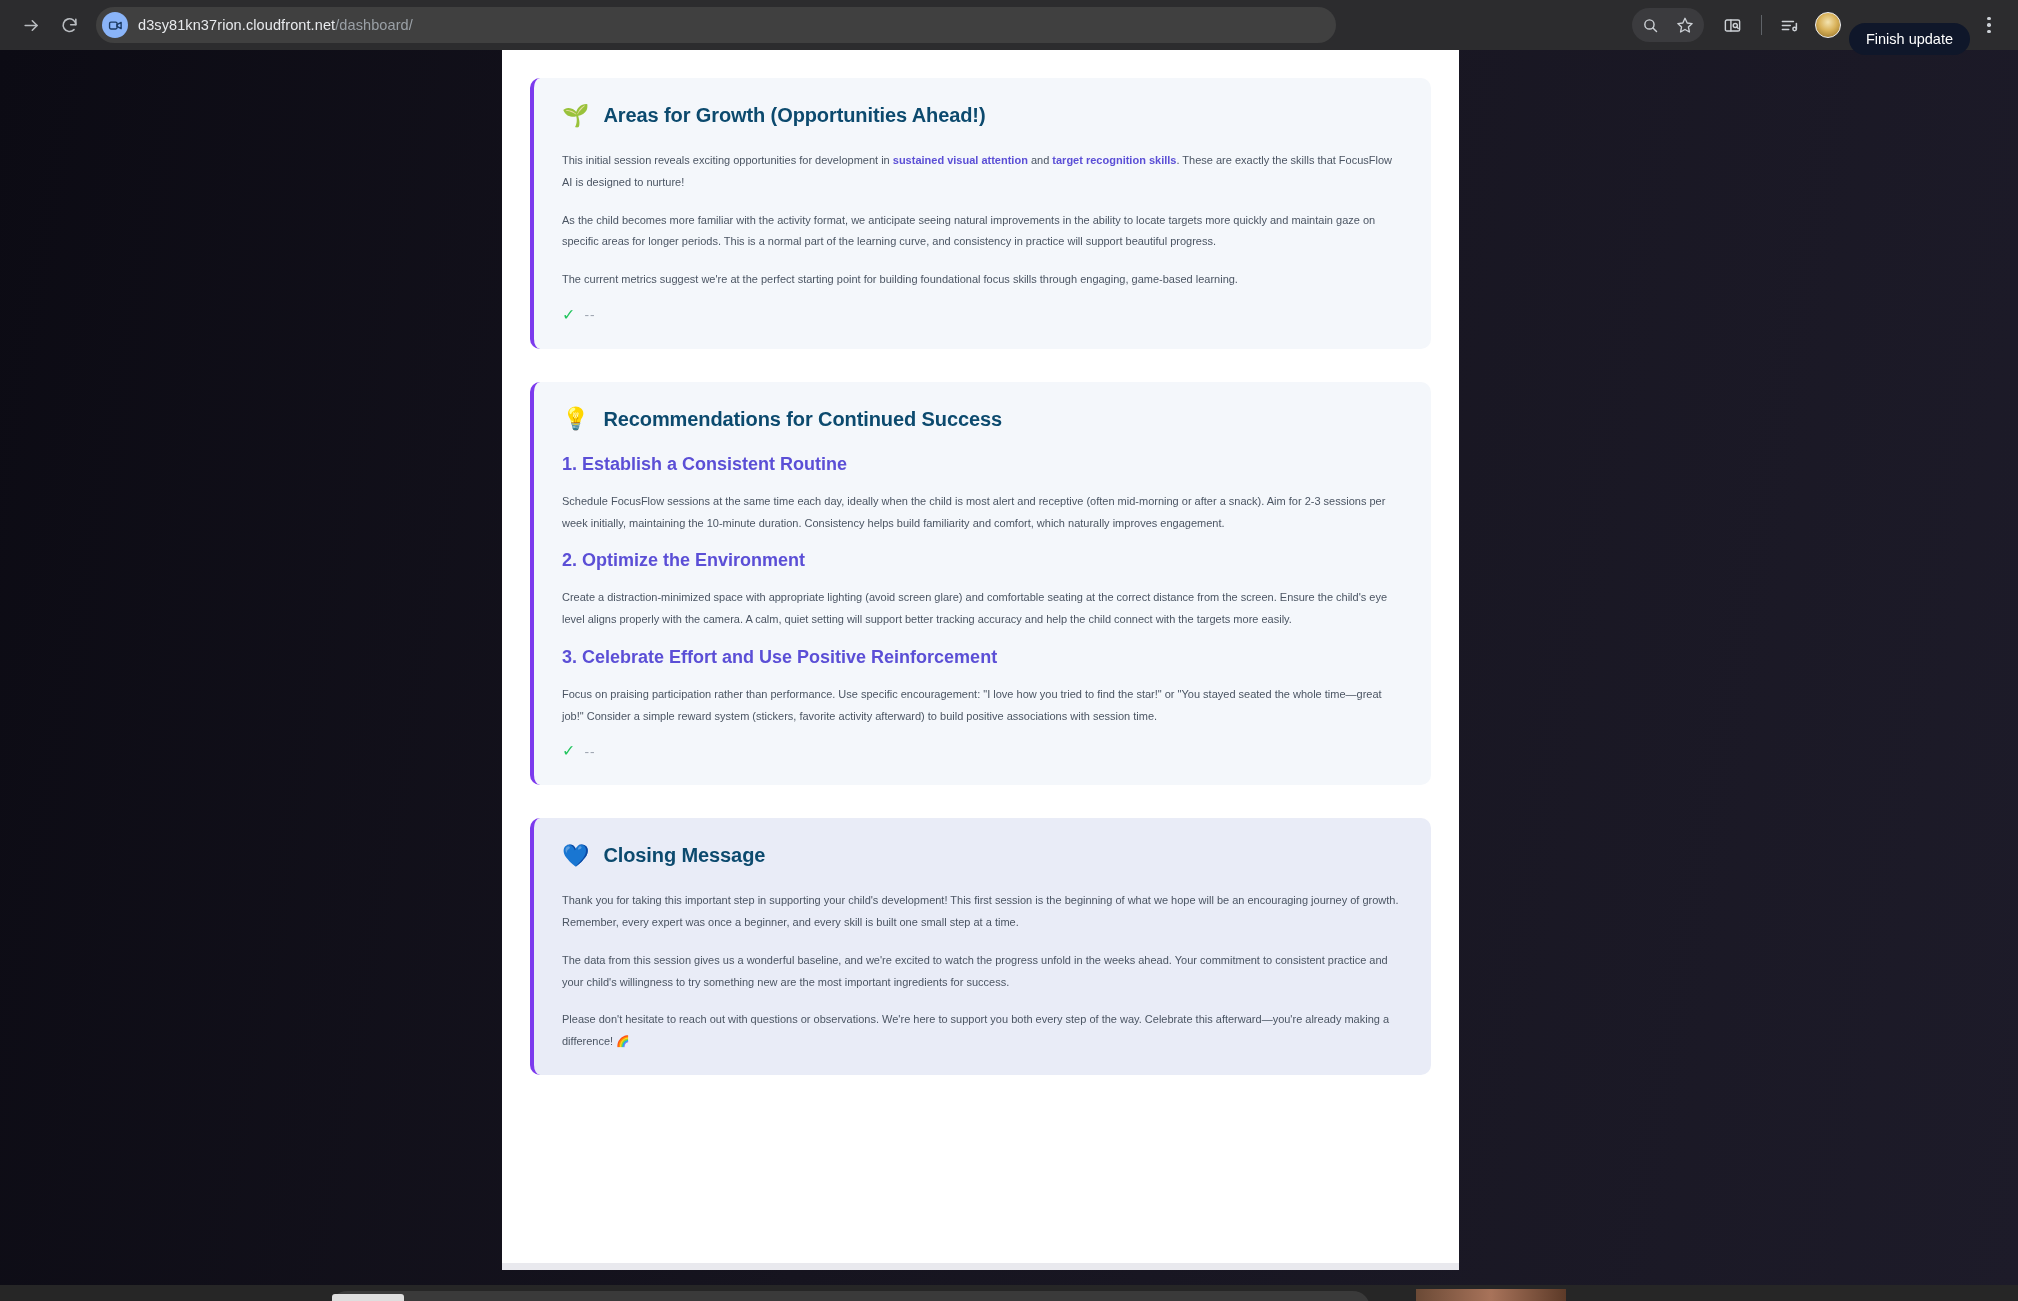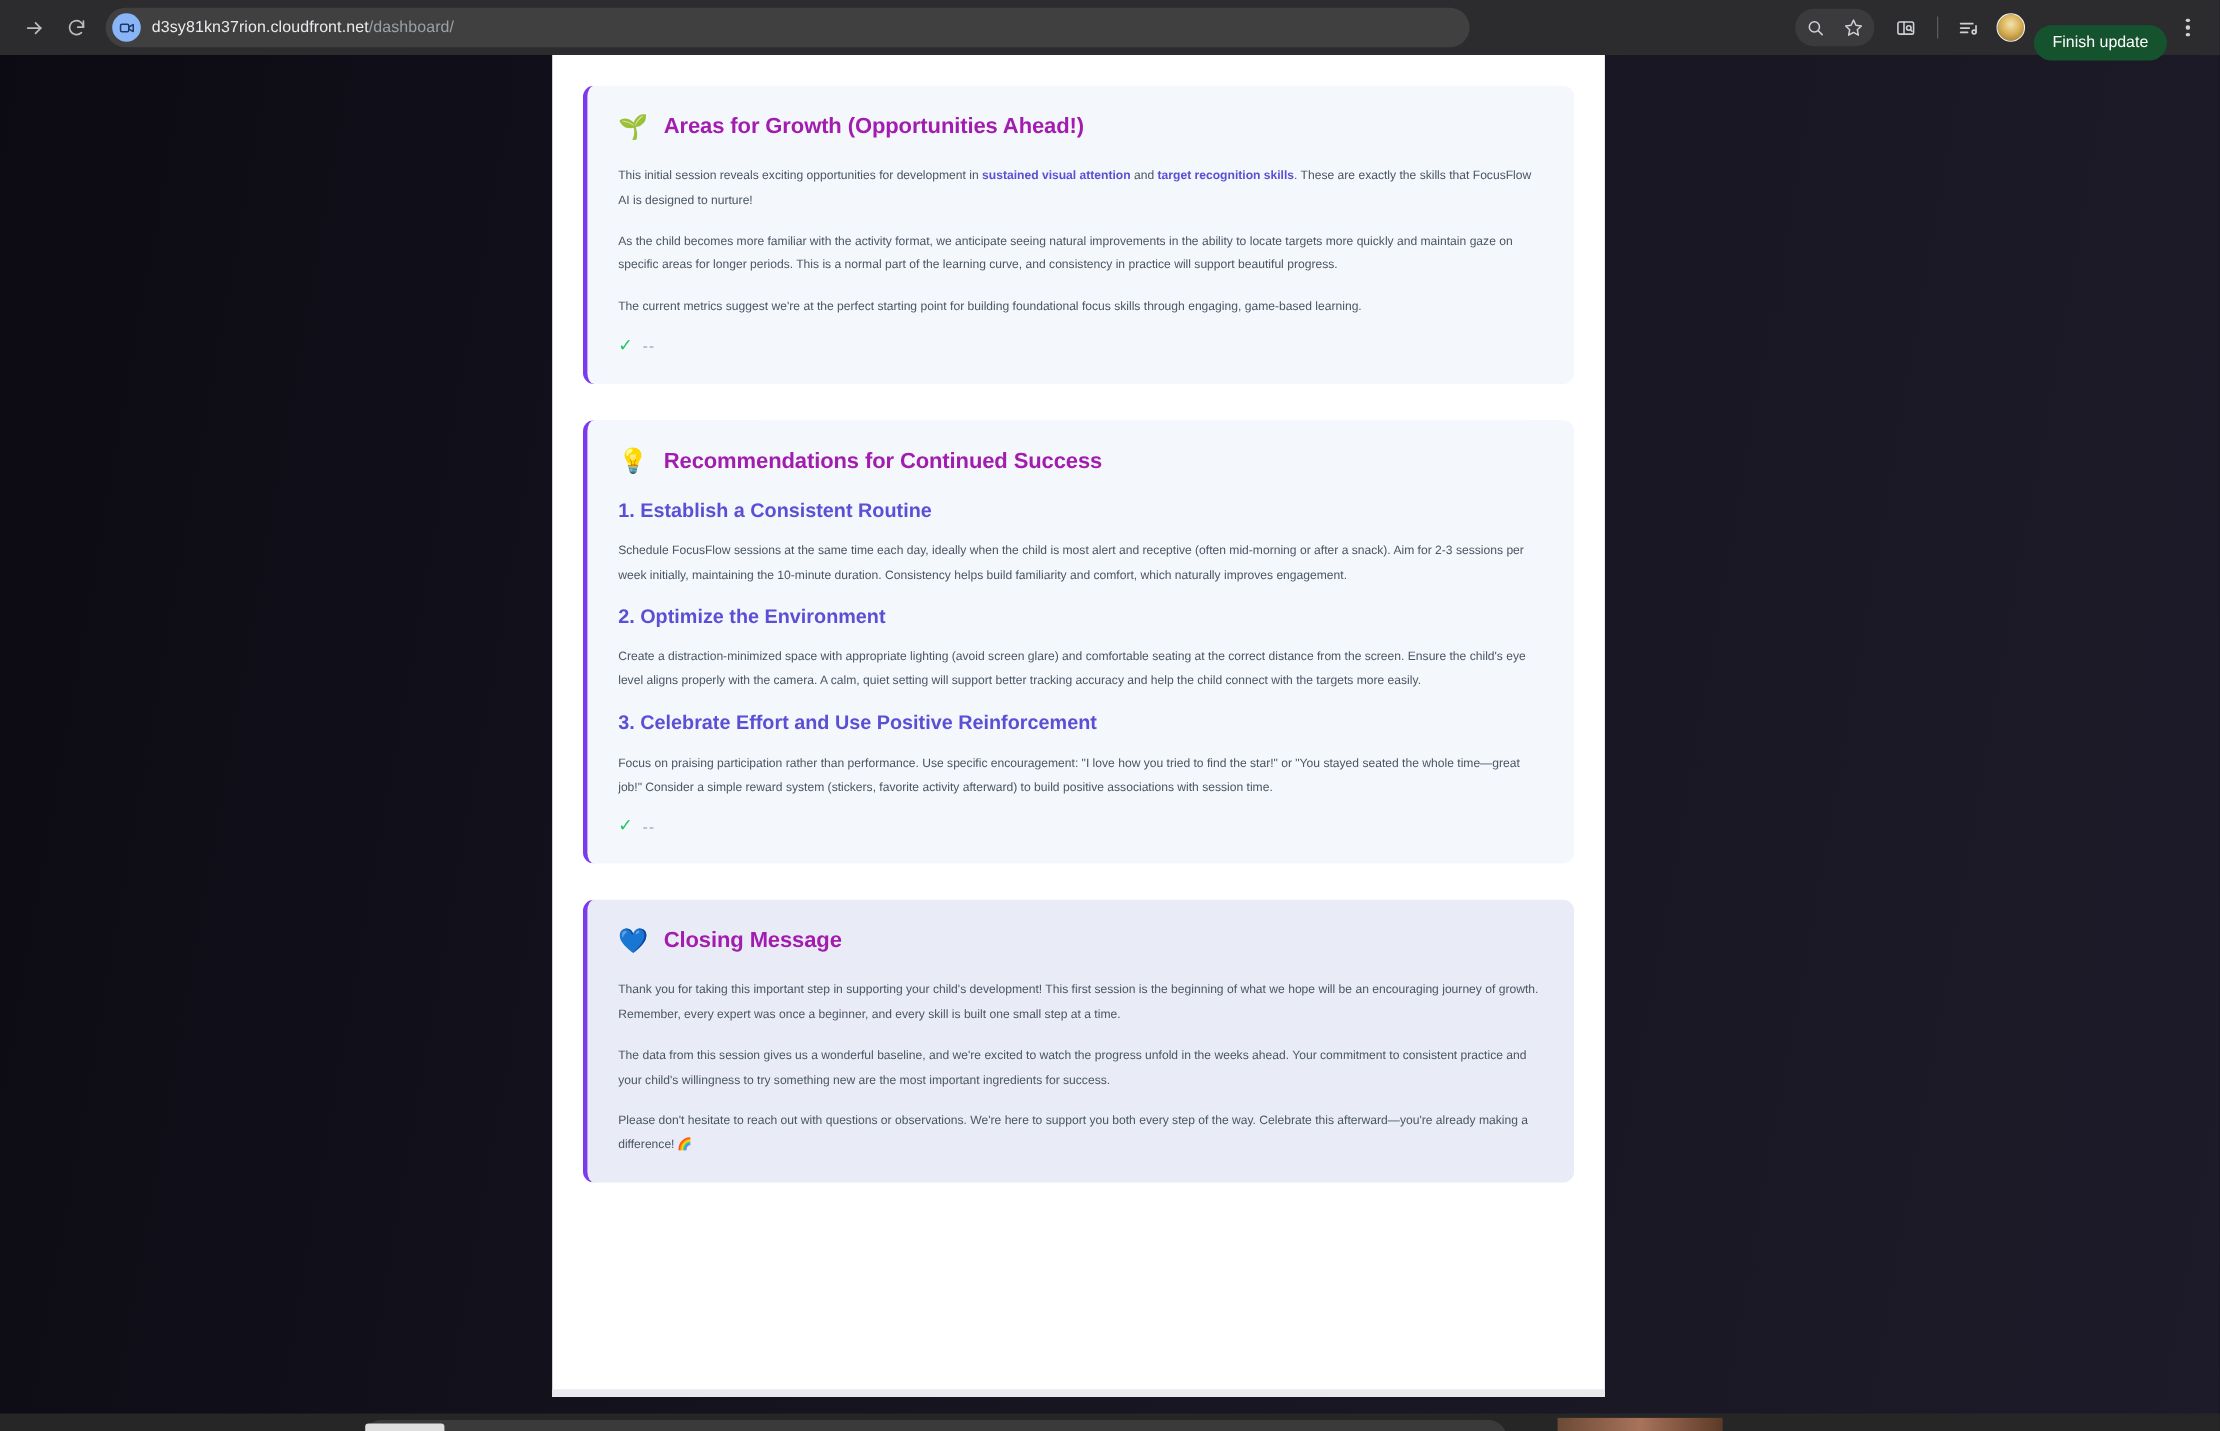--- a/index.html
+++ b/index.html
@@ -85,21 +85,21 @@
   }
   .avatar {
     width: 26px; height: 26px;
     border-radius: 50%;
     background: radial-gradient(circle at 50% 38%, #f3e3b0 0%, #d9b25a 45%, #8d6a21 100%);
     border: 1.5px solid #f1f1f1;
     flex: 0 0 auto;
     margin: 0 6px;
   }
   .finish-update-btn {
-    background: #14532d;
+    background: #0f172a;
     color: #ffffff;
     font-size: 14.5px;
     height: 32px;
     border-radius: 16px;
     padding: 0 17px;
     display: flex; align-items: center;
     border: none;
     cursor: pointer;
     font-family: "Liberation Sans", sans-serif;
     white-space: nowrap;
@@ -162,21 +162,21 @@
     margin-bottom: 23px;
   }
   .card-emoji {
     font-size: 22px;
     line-height: 1;
     flex: 0 0 auto;
   }
   .card-title {
     font-size: 20px;
     font-weight: bold;
-    color: #a21caf;
+    color: #0c4a6e;
     letter-spacing: -0.1px;
   }
 
   .para {
     font-size: 11px;
     line-height: 1.98;
     color: #4b5563;
     margin-bottom: 16px;
   }
   .para:last-of-type { margin-bottom: 0; }

